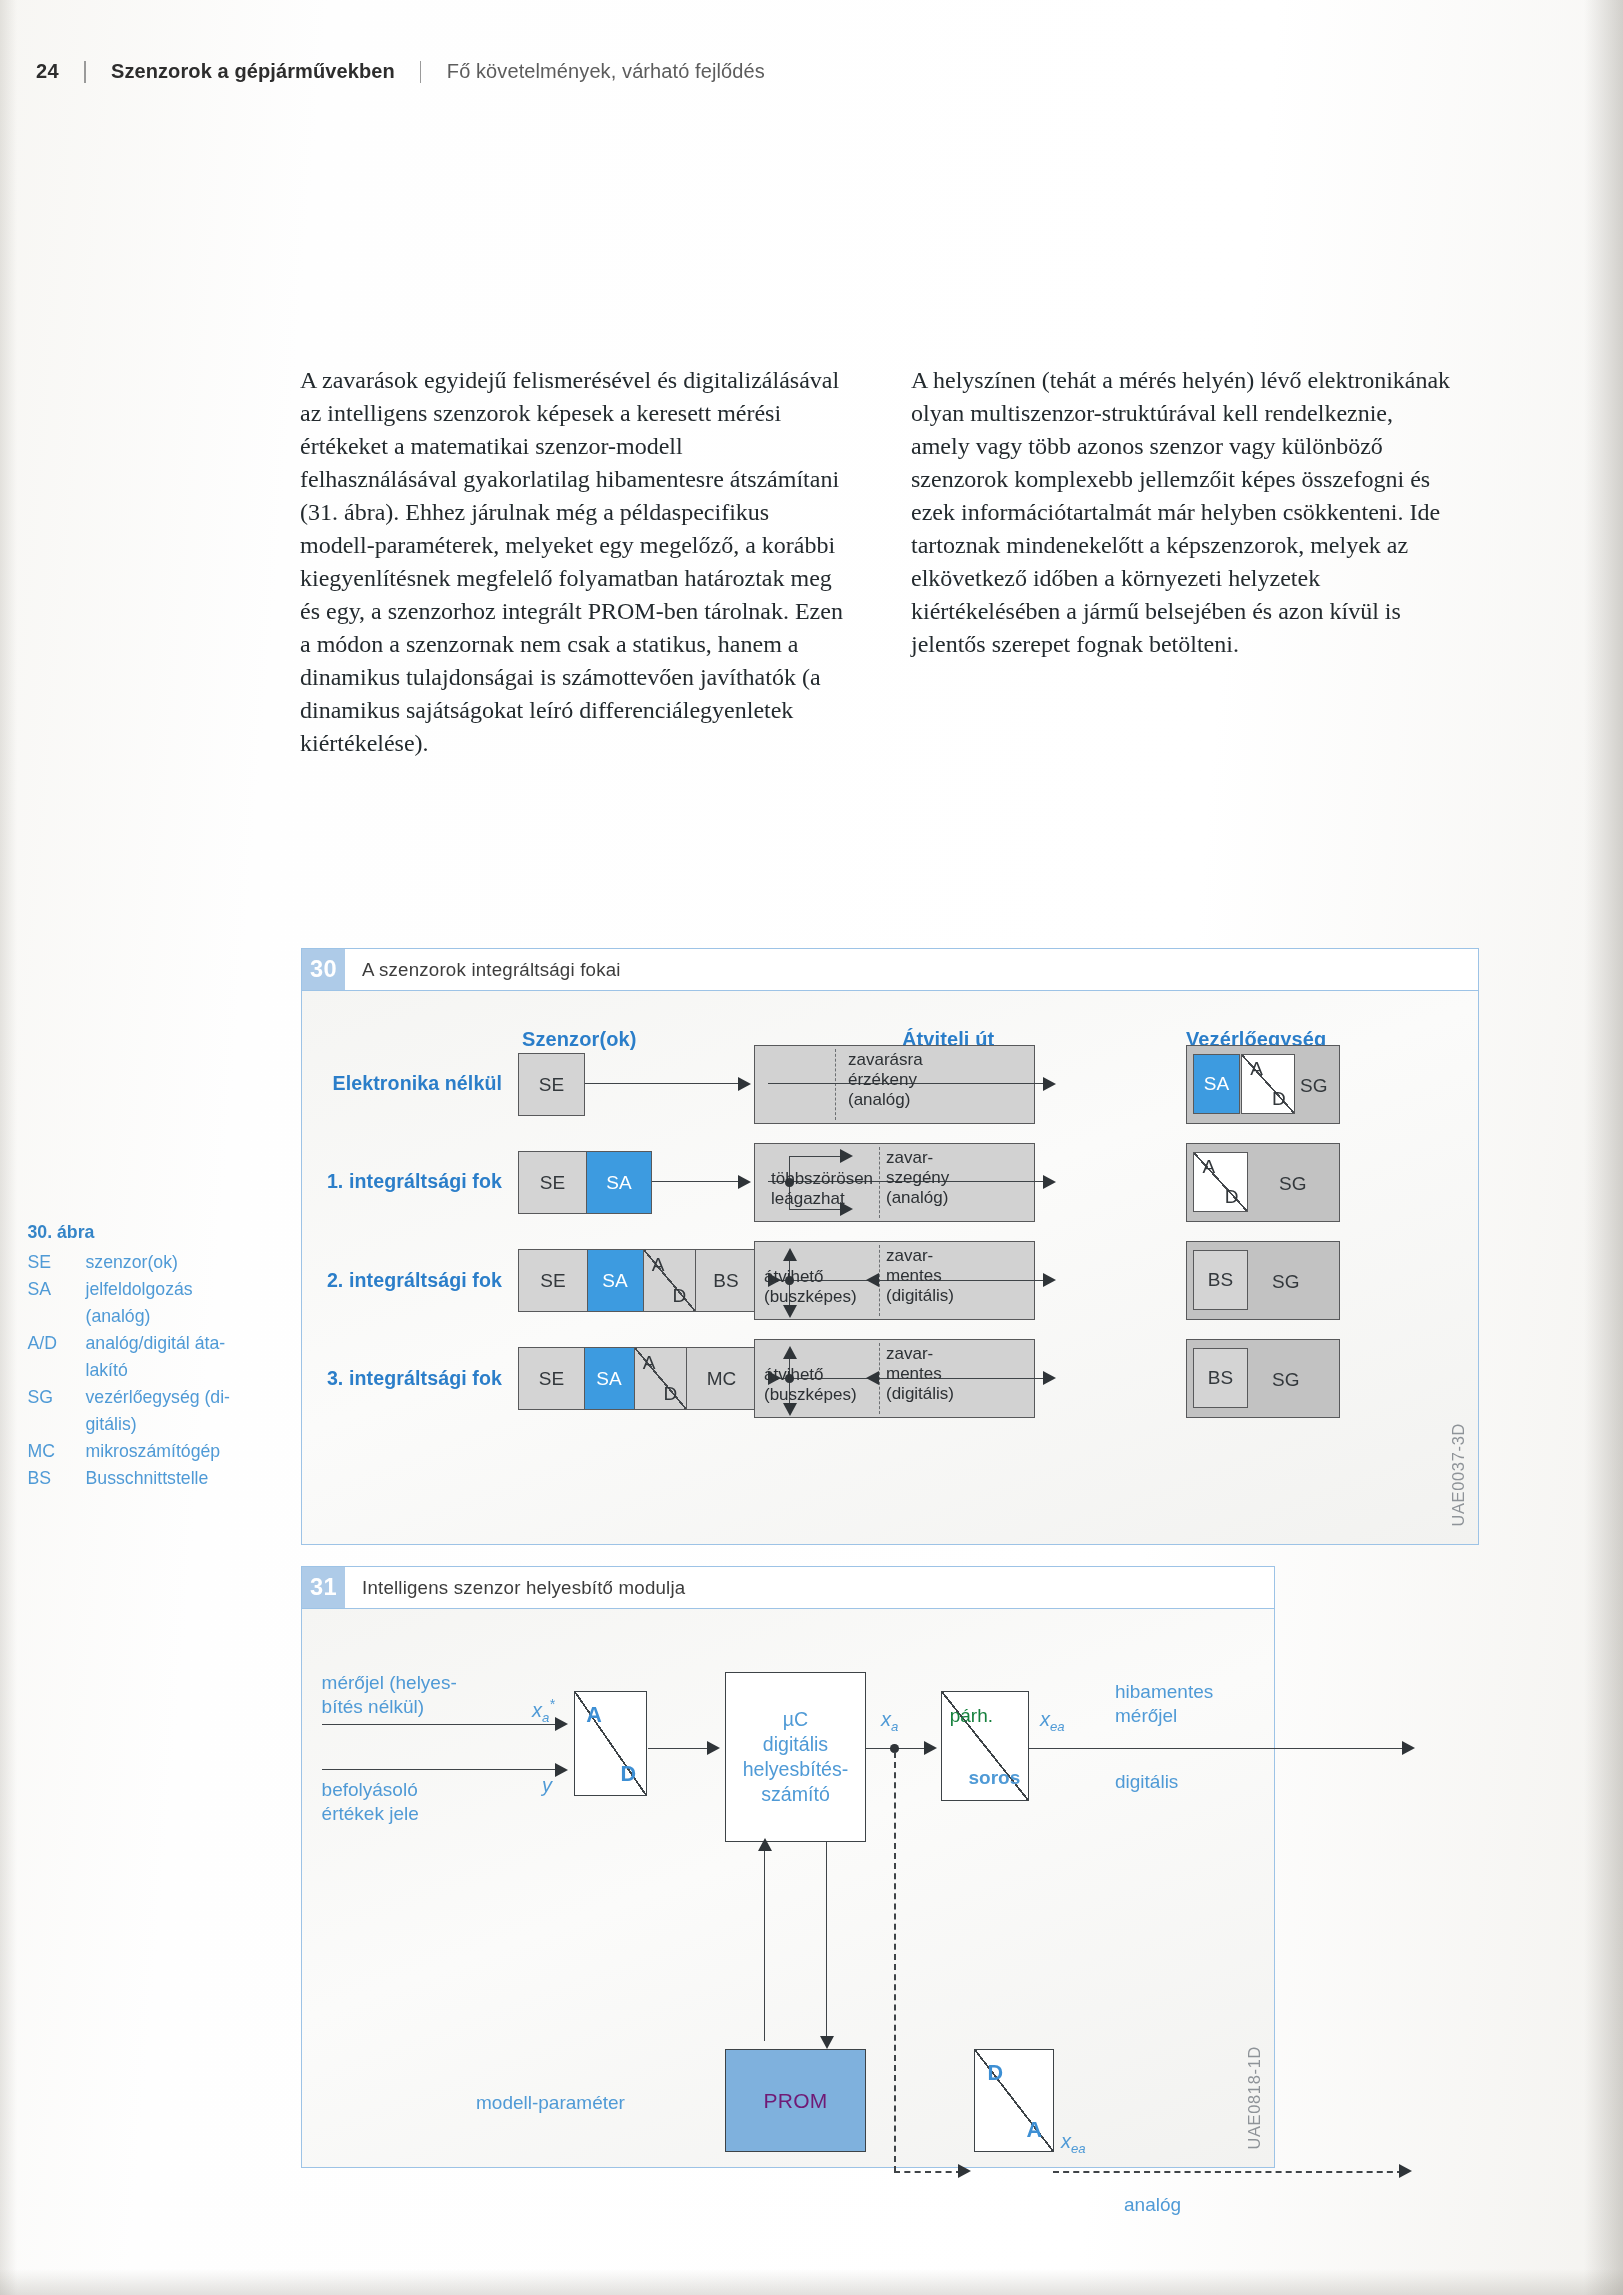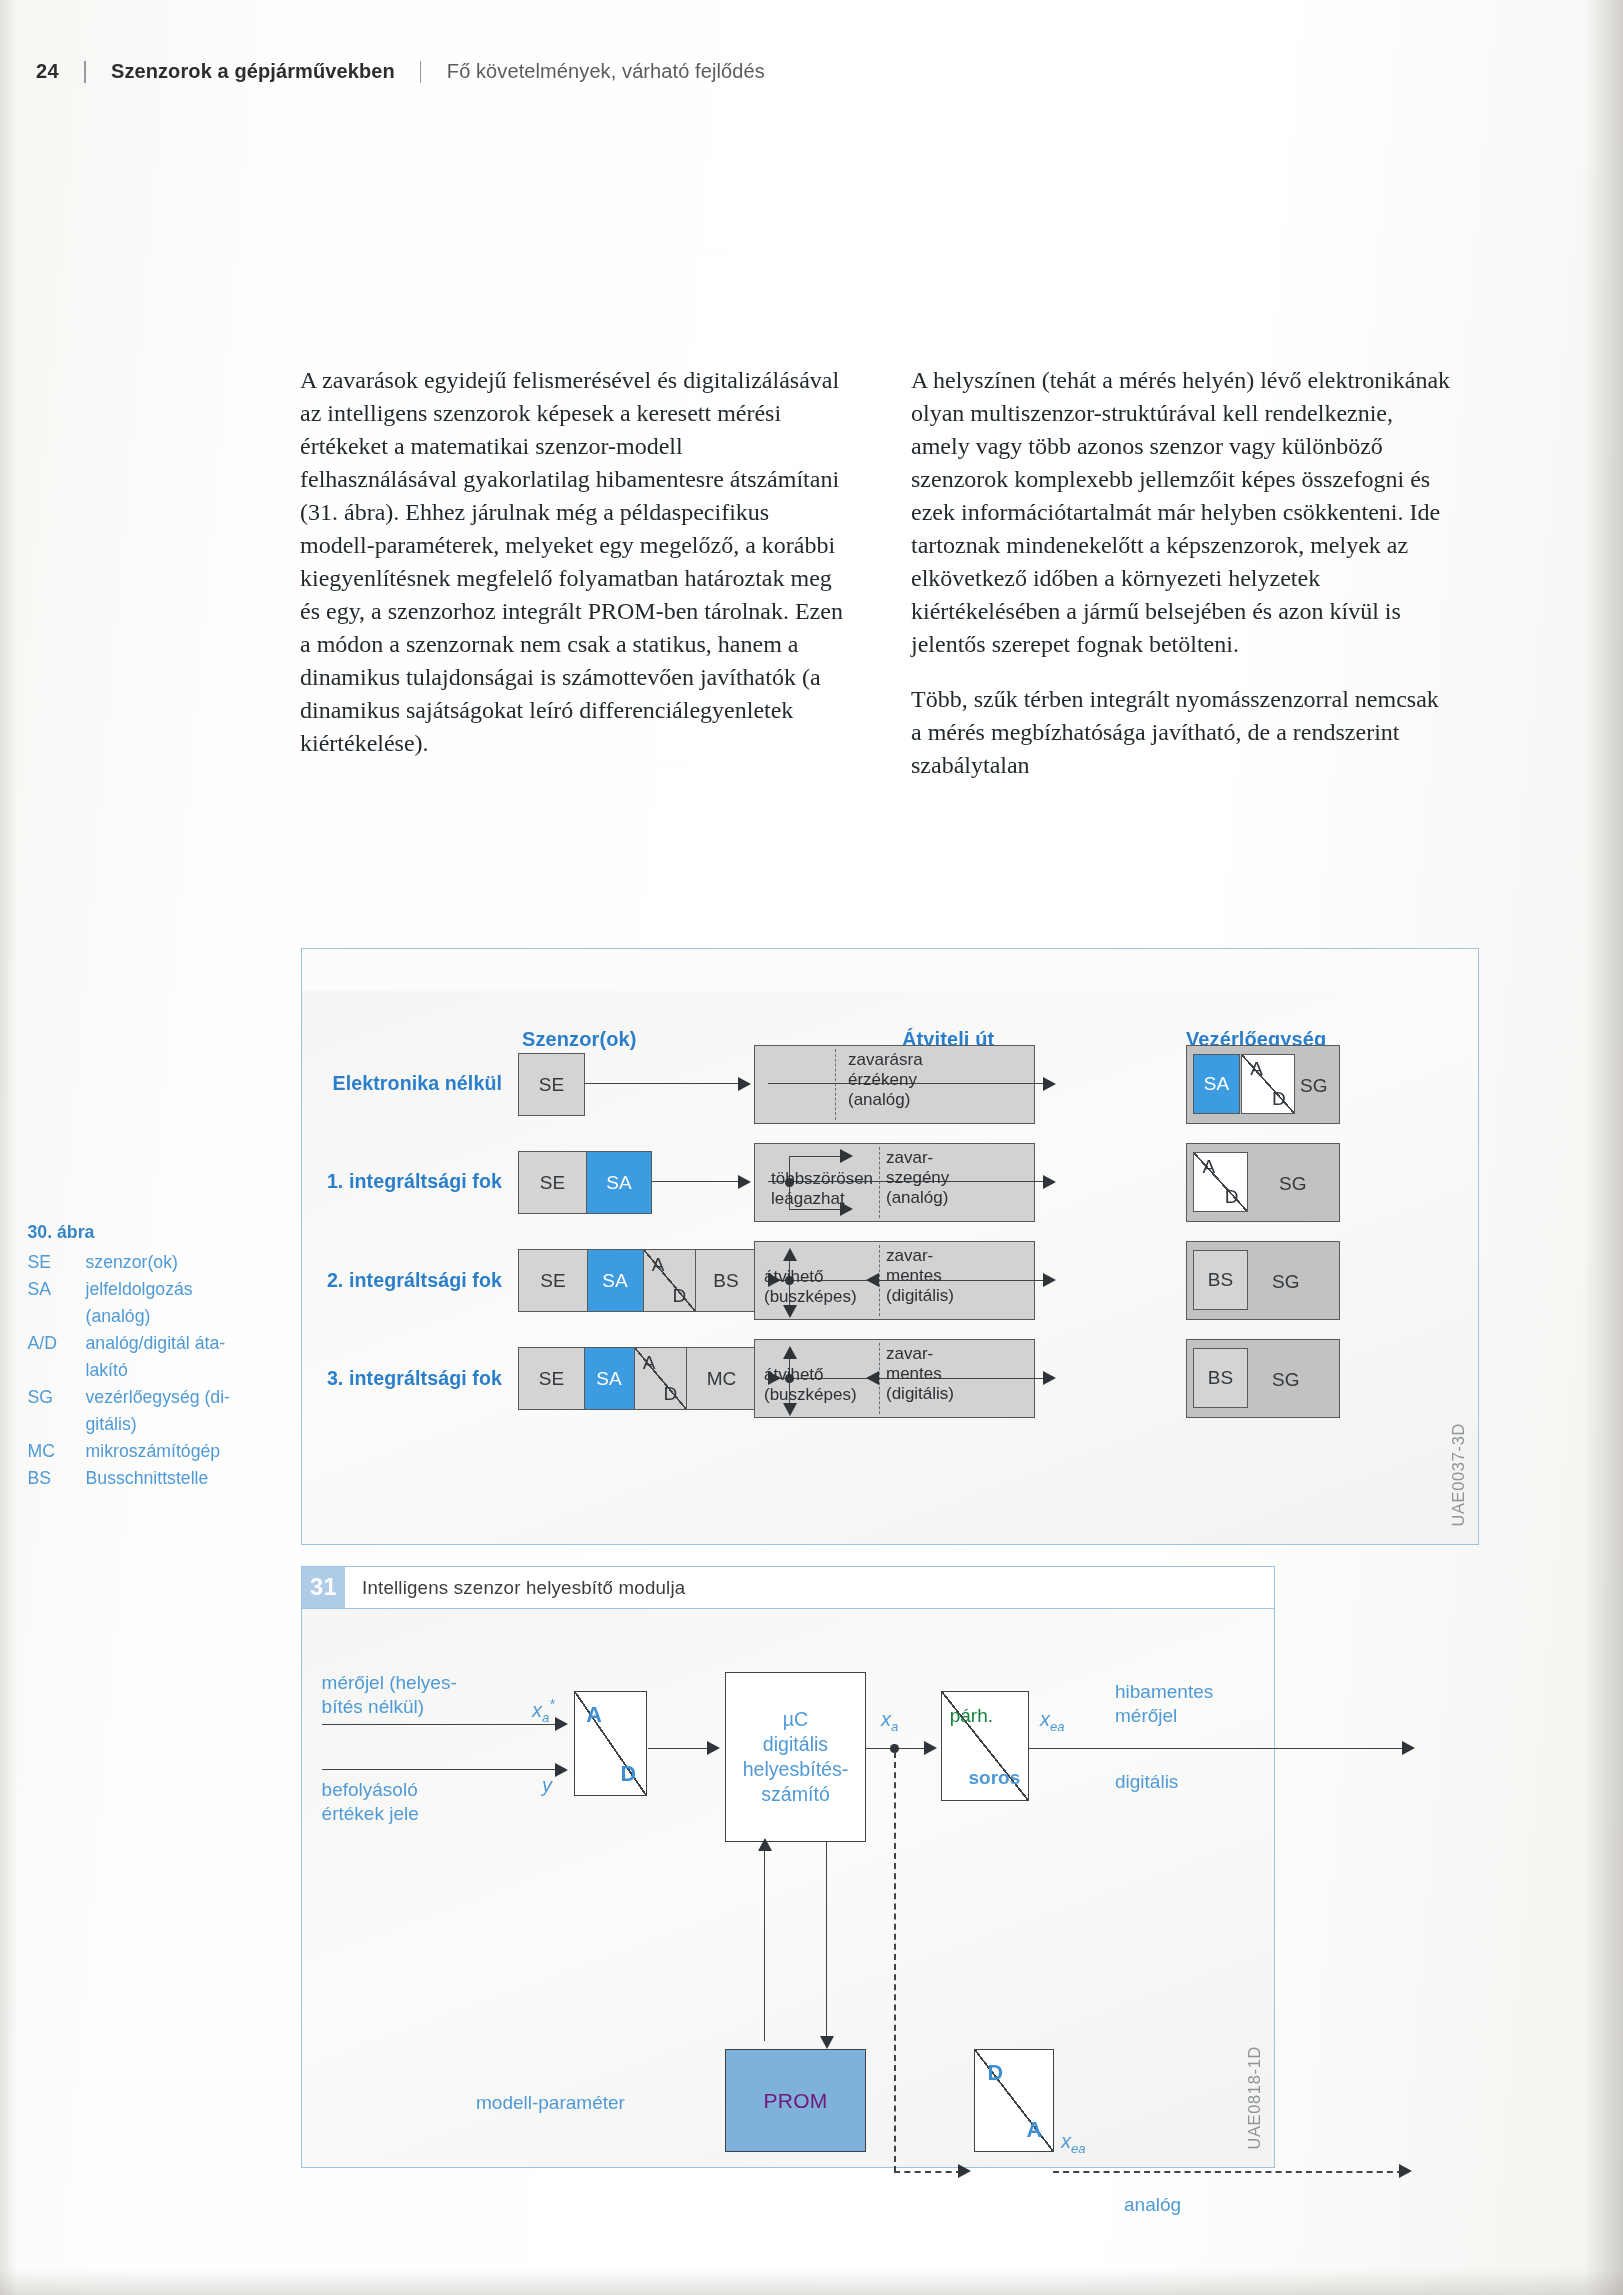--- a/index.html
+++ b/index.html
@@ -211,21 +211,20 @@
   <span class="sep"></span>
   <span class="sect">Fő követelmények, várható fejlődés</span>
 </div>
 
 <div class="col" id="col-left">
   <p>A zavarások egyidejű felismerésével és digitalizálásával az intelligens szenzorok képesek a keresett mérési értékeket a matematikai szenzor-modell felhasználásával gyakorlatilag hibamentesre átszámítani (31. ábra). Ehhez járulnak még a példaspecifikus modell-paraméterek, melyeket egy megelőző, a korábbi kiegyenlítésnek megfelelő folyamatban határoztak meg és egy, a szenzorhoz integrált PROM-ben tárolnak. Ezen a módon a szenzornak nem csak a statikus, hanem a dinamikus tulajdonságai is számottevően javíthatók (a dinamikus sajátságokat leíró differenciálegyenletek kiértékelése).</p>
 </div>
 
 <div class="col" id="col-right">
   <p>A helyszínen (tehát a mérés helyén) lévő elektronikának olyan multiszenzor-struktúrával kell rendelkeznie, amely vagy több azonos szenzor vagy különböző szenzorok komplexebb jellemzőit képes összefogni és ezek információtartalmát már helyben csökkenteni. Ide tartoznak mindenekelőtt a képszenzorok, melyek az elkövetkező időben a környezeti helyzetek kiértékelésében a jármű belsejében és azon kívül is jelentős szerepet fognak betölteni.</p>
-  <p>Több, szűk térben integrált nyomásszenzorral nemcsak a mérés megbízhatósága javítható, de a rendszerint szabálytalan</p>
 </div>
 
 <div id="legend">
   <div class="leg-title">30. ábra</div>
 
   <div class="leg-row">
     <span class="leg-key">SE</span>
     <span class="leg-val">szenzor(ok)</span>
   </div>
 
@@ -252,20 +251,24 @@
     <span class="leg-val">mikroszámítógép</span>
   </div>
 
   <div class="leg-row">
     <span class="leg-key">BS</span>
     <span class="leg-val">Busschnittstelle</span>
   </div>
 </div>
 
 <div class="figure" id="fig30">
+  <div class="fig-caption">
+    <div class="fig-num">30</div>
+    <div class="fig-title">A szenzorok integráltsági fokai</div>
+  </div>
 
   <div class="fig-body">
 
     <div class="f30-colhead" style="left:220px;top:37px;">Szenzor(ok)</div>
     <div class="f30-colhead" style="left:600px;top:37px;">Átviteli út</div>
     <div class="f30-colhead" style="left:884px;top:37px;">Vezérlőegység</div>
 
     <div class="f30-rowlabel" style="left:0;top:81px;width:200px;">Elektronika nélkül</div>
 
     <div class="gbox" style="left:216px;top:62px;width:67px;height:63px;">

